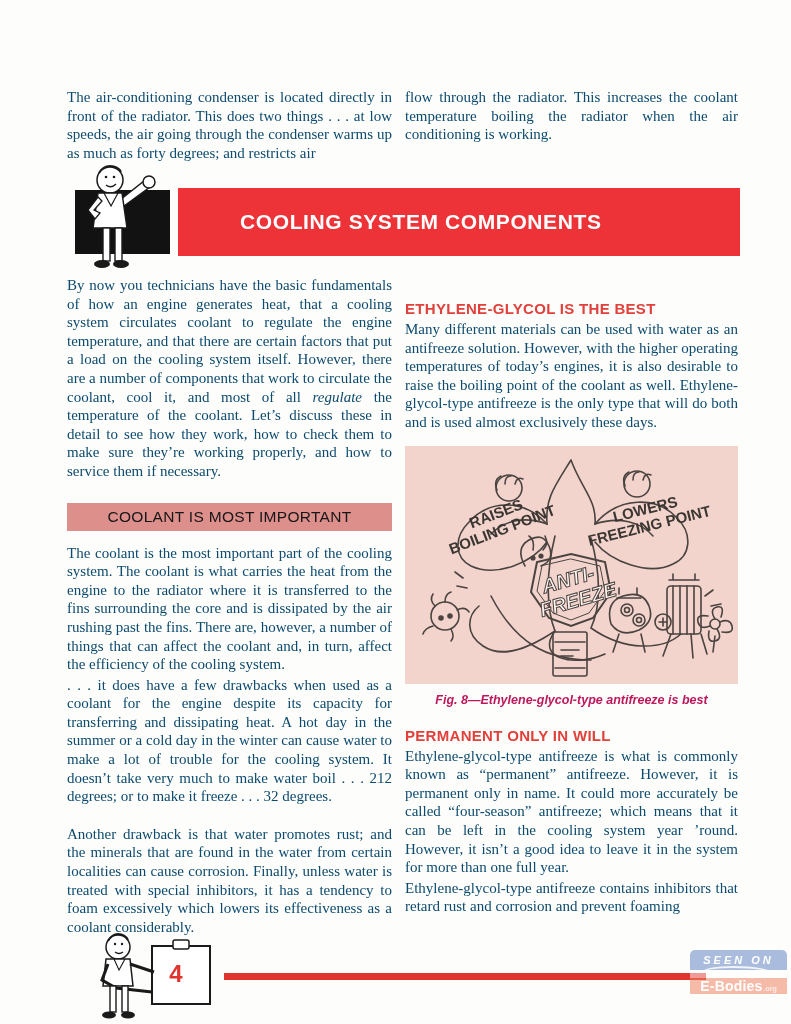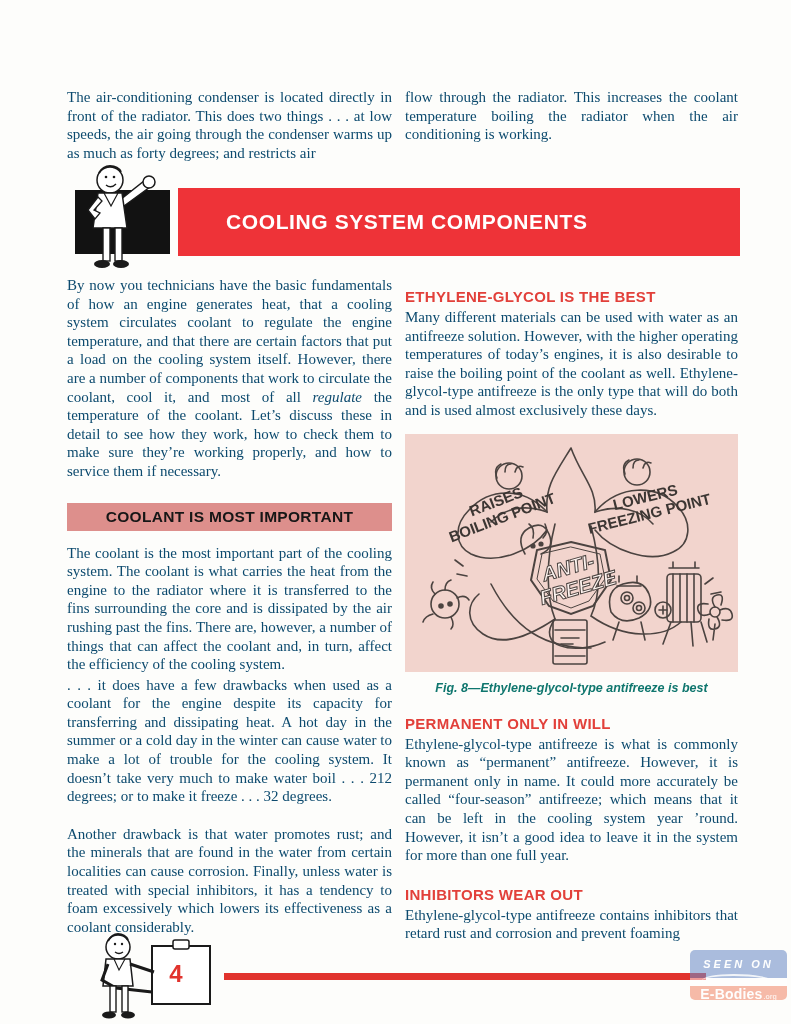--- a/index.html
+++ b/index.html
@@ -10,61 +10,61 @@
     color:#262626;
   }
   .col{position:absolute;}
   .body-text{
     font-size:15px;line-height:18.6px;text-align:justify;
     color:#0c4a6e;margin:0;
   }
   .red-heading{
     font-family:"Liberation Sans", sans-serif;
     font-weight:bold;font-size:15px;letter-spacing:.3px;
-    color:#e2403a;margin:0 0 3px 0;
+    color:#e2403a;margin:12px 0 3px 0;
   }
   .top-para{position:absolute;top:88px;width:325px;}
   .banner-red{
     position:absolute;left:178px;top:188px;width:562px;height:68px;
     background:#ee3338;display:flex;align-items:center;
   }
   .banner-title{
     font-family:"Liberation Sans", sans-serif;font-weight:bold;
     font-size:21px;letter-spacing:.6px;color:#ffffff;
-    padding-left:48px;white-space:nowrap;
+    padding-left:62px;white-space:nowrap;
   }
   .pink-header{
     margin-top:22px;height:28px;background:#dd8f8c;
     display:flex;align-items:center;justify-content:center;
   }
   .pink-header span{
-    font-family:"Liberation Sans", sans-serif;font-weight:bold;
+    font-family:"Liberation Sans", sans-serif;font-weight:normal;
     font-size:15.5px;letter-spacing:.3px;color:#161616;
   }
   .figure-box{
     margin-top:14px;width:333px;height:238px;background:#f2d4cd;
     position:relative;
   }
   .figure-caption{
     margin-top:9px;text-align:center;
     font-family:"Liberation Sans", sans-serif;
-    font-style:italic;font-weight:bold;font-size:12.5px;color:#0f766e;
+    font-style:italic;font-weight:bold;font-size:12.5px;color:#be185d;
   }
   .mt2{margin-top:2px;} .mt13{margin-top:13px;}
   .mt19{margin-top:19px;} .mt20{margin-top:20px;} .mt21{margin-top:21px;} .mt22{margin-top:22px;}
   .footer-line{
     position:absolute;left:224px;top:973px;width:482px;height:7px;
     background:#e1332d;
   }
   .watermark{
     position:absolute;left:690px;top:950px;width:97px;height:50px;
     border-radius:5px;overflow:hidden;opacity:.92;
   }
   .wm-top{
-    height:28px;background:rgba(108,140,199,.62);
+    height:20px;background:rgba(108,140,199,.62);
     display:flex;align-items:center;justify-content:center;
   }
   .wm-top span{
     font-family:"Liberation Sans", sans-serif;font-weight:bold;font-style:italic;
     font-size:11px;letter-spacing:3px;color:#fff;
   }
   .wm-mid{height:8px;background:rgba(255,255,255,.55);position:relative;}
   .wm-car{
     position:absolute;left:12px;top:-4px;width:70px;height:12px;
     border-top:2px solid rgba(255,255,255,.85);border-radius:50% 60% 0 0;
@@ -197,21 +197,20 @@
         <text x="166" y="140" text-anchor="middle" font-size="20" fill="#fdf3ef" stroke="#4b4340" stroke-width="1">ANTI-</text>
         <text x="170" y="162" text-anchor="middle" font-size="20" fill="#fdf3ef" stroke="#4b4340" stroke-width="1">FREEZE</text>
       </g>
     </svg>
   </div>
   <div class="figure-caption">Fig. 8—Ethylene-glycol-type antifreeze is best</div>
 
   <h3 class="red-heading mt20">PERMANENT ONLY IN WILL</h3>
   <p class="body-text mt2">Ethylene-glycol-type antifreeze is what is commonly known as “permanent” antifreeze. However, it is permanent only in name. It could more accurately be called “four-season” antifreeze; which means that it can be left in the cooling system year ’round. However, it isn’t a good idea to leave it in the system for more than one full year.</p>
 
-  <h3 class="red-heading mt21">INHIBITORS WEAR OUT</h3>
   <p class="body-text mt2">Ethylene-glycol-type antifreeze contains inhibitors that retard rust and corrosion and prevent foaming</p>
 </div>
 
 <div class="footer-line"></div>
 
 <svg width="160" height="92" viewBox="0 0 160 92" style="position:absolute;left:72px;top:932px;">
 
   <rect x="80" y="14" width="58" height="58" fill="#ffffff" stroke="#1a1a1a" stroke-width="2"></rect>
   <rect x="101" y="8" width="16" height="9" rx="2" fill="#ffffff" stroke="#1a1a1a" stroke-width="1.5"></rect>
 

